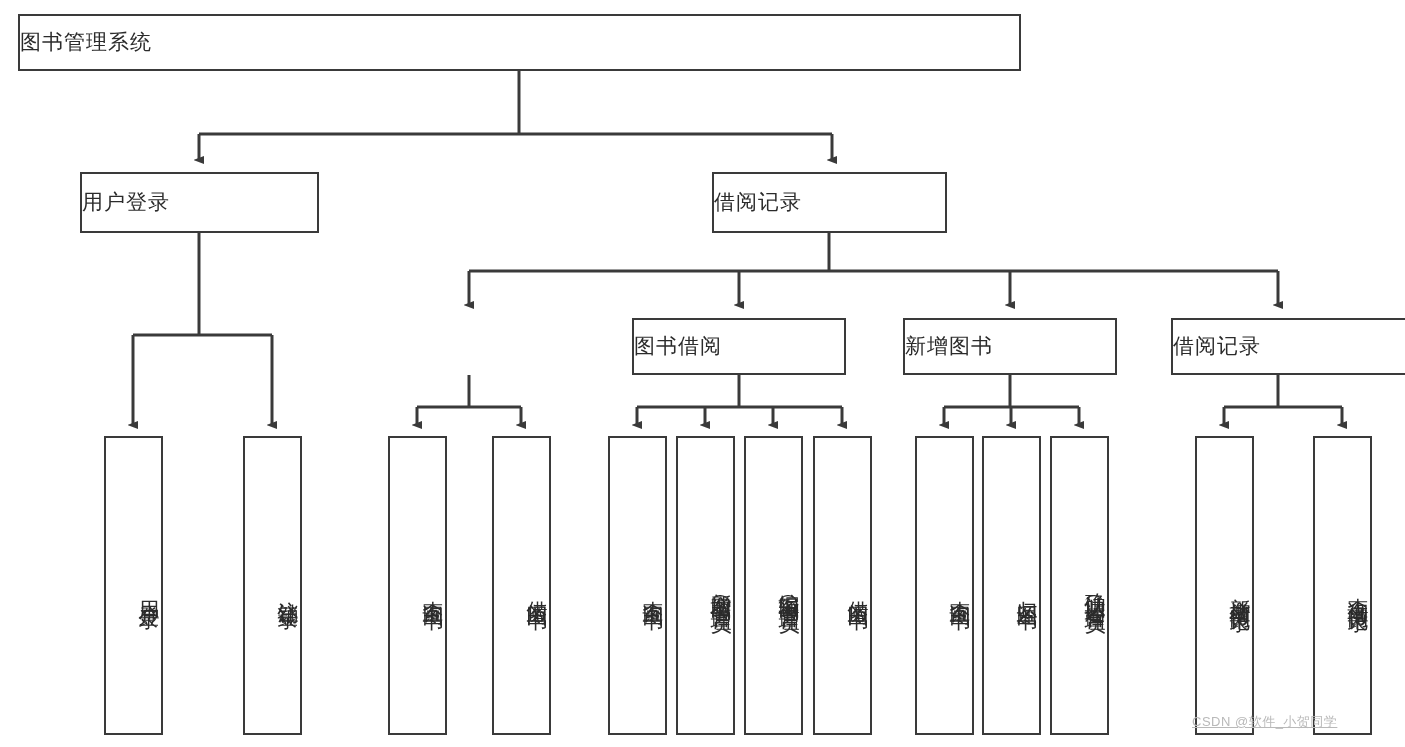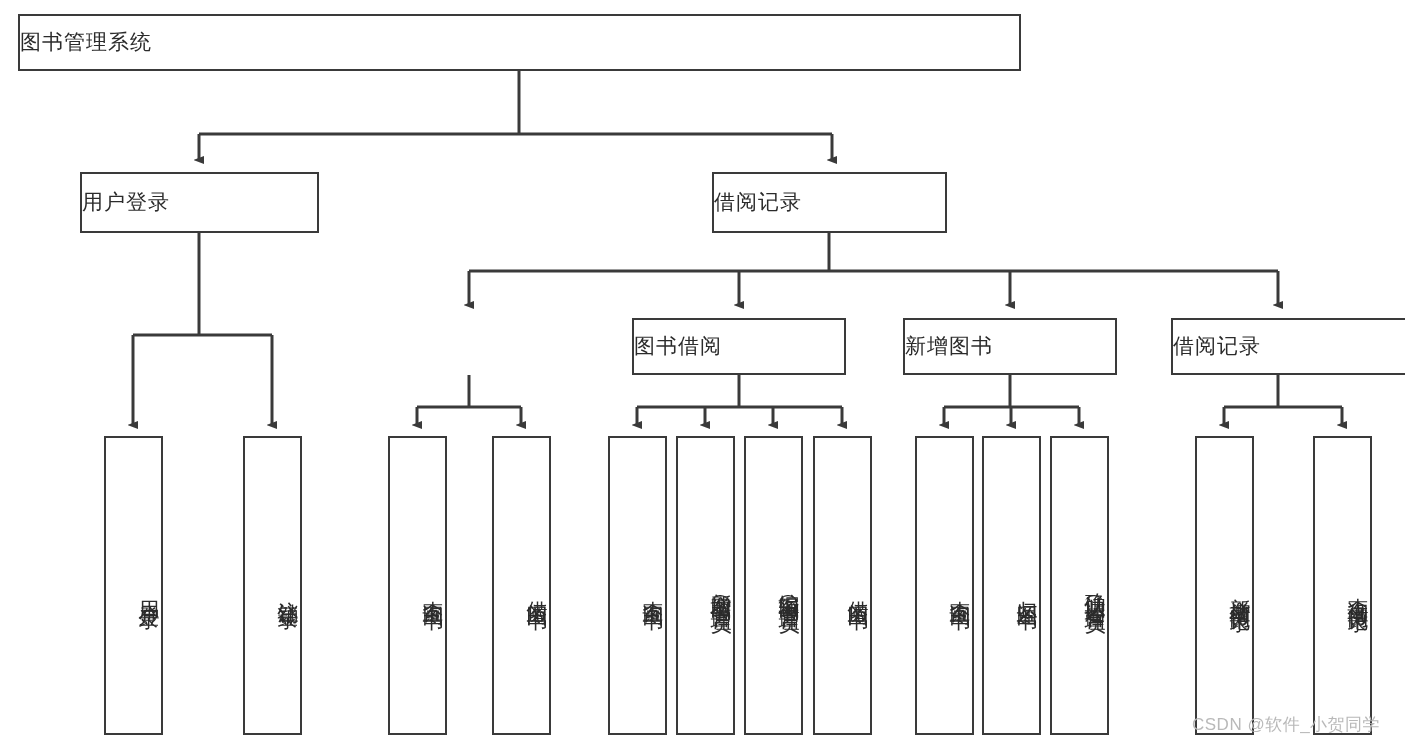--- a/index.html
+++ b/index.html
@@ -47,25 +47,26 @@
     align-items: flex-start;
     justify-content: center;
   }
   .node .lbl {
     line-height: 1.15;
     white-space: pre;
     text-align: center;
   }
   .watermark {
     position: absolute;
-    font-size: 17px;
+    font-size: 13px;
     color: #b9b9b9;
     letter-spacing: 0.5px;
     white-space: nowrap;
     user-select: none;
+    text-decoration: underline;
   }
 </style>
 </head>
 <body>
 
 <div id="canvas">
 
   <svg class="wires" viewBox="0 0 1405 747">
     <defs>
       <marker id="arrow" markerWidth="10" markerHeight="10" refX="4" refY="5" orient="auto" markerUnits="userSpaceOnUse">

